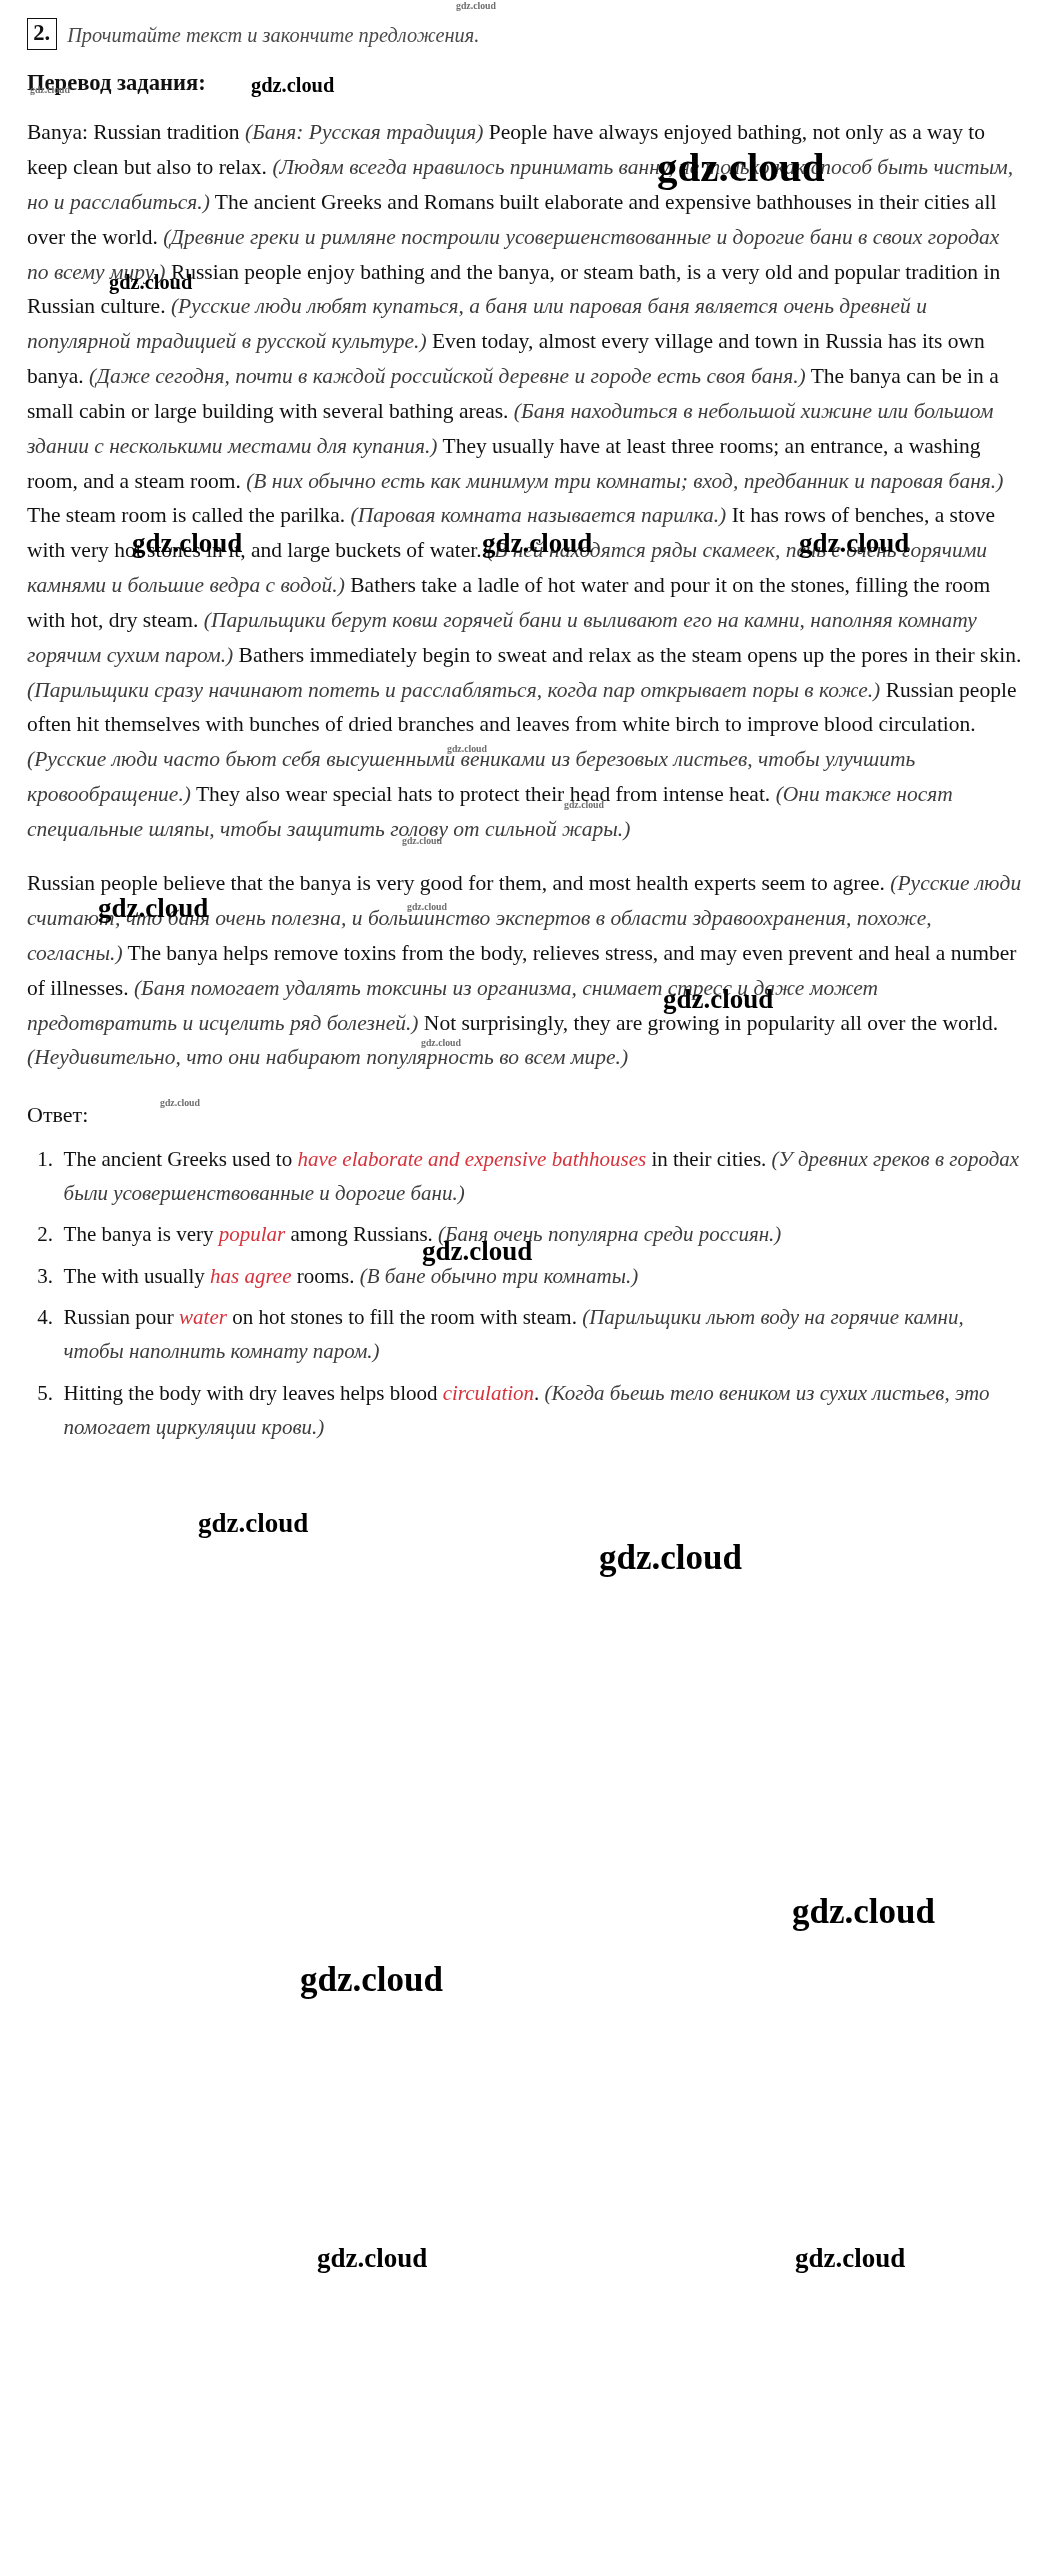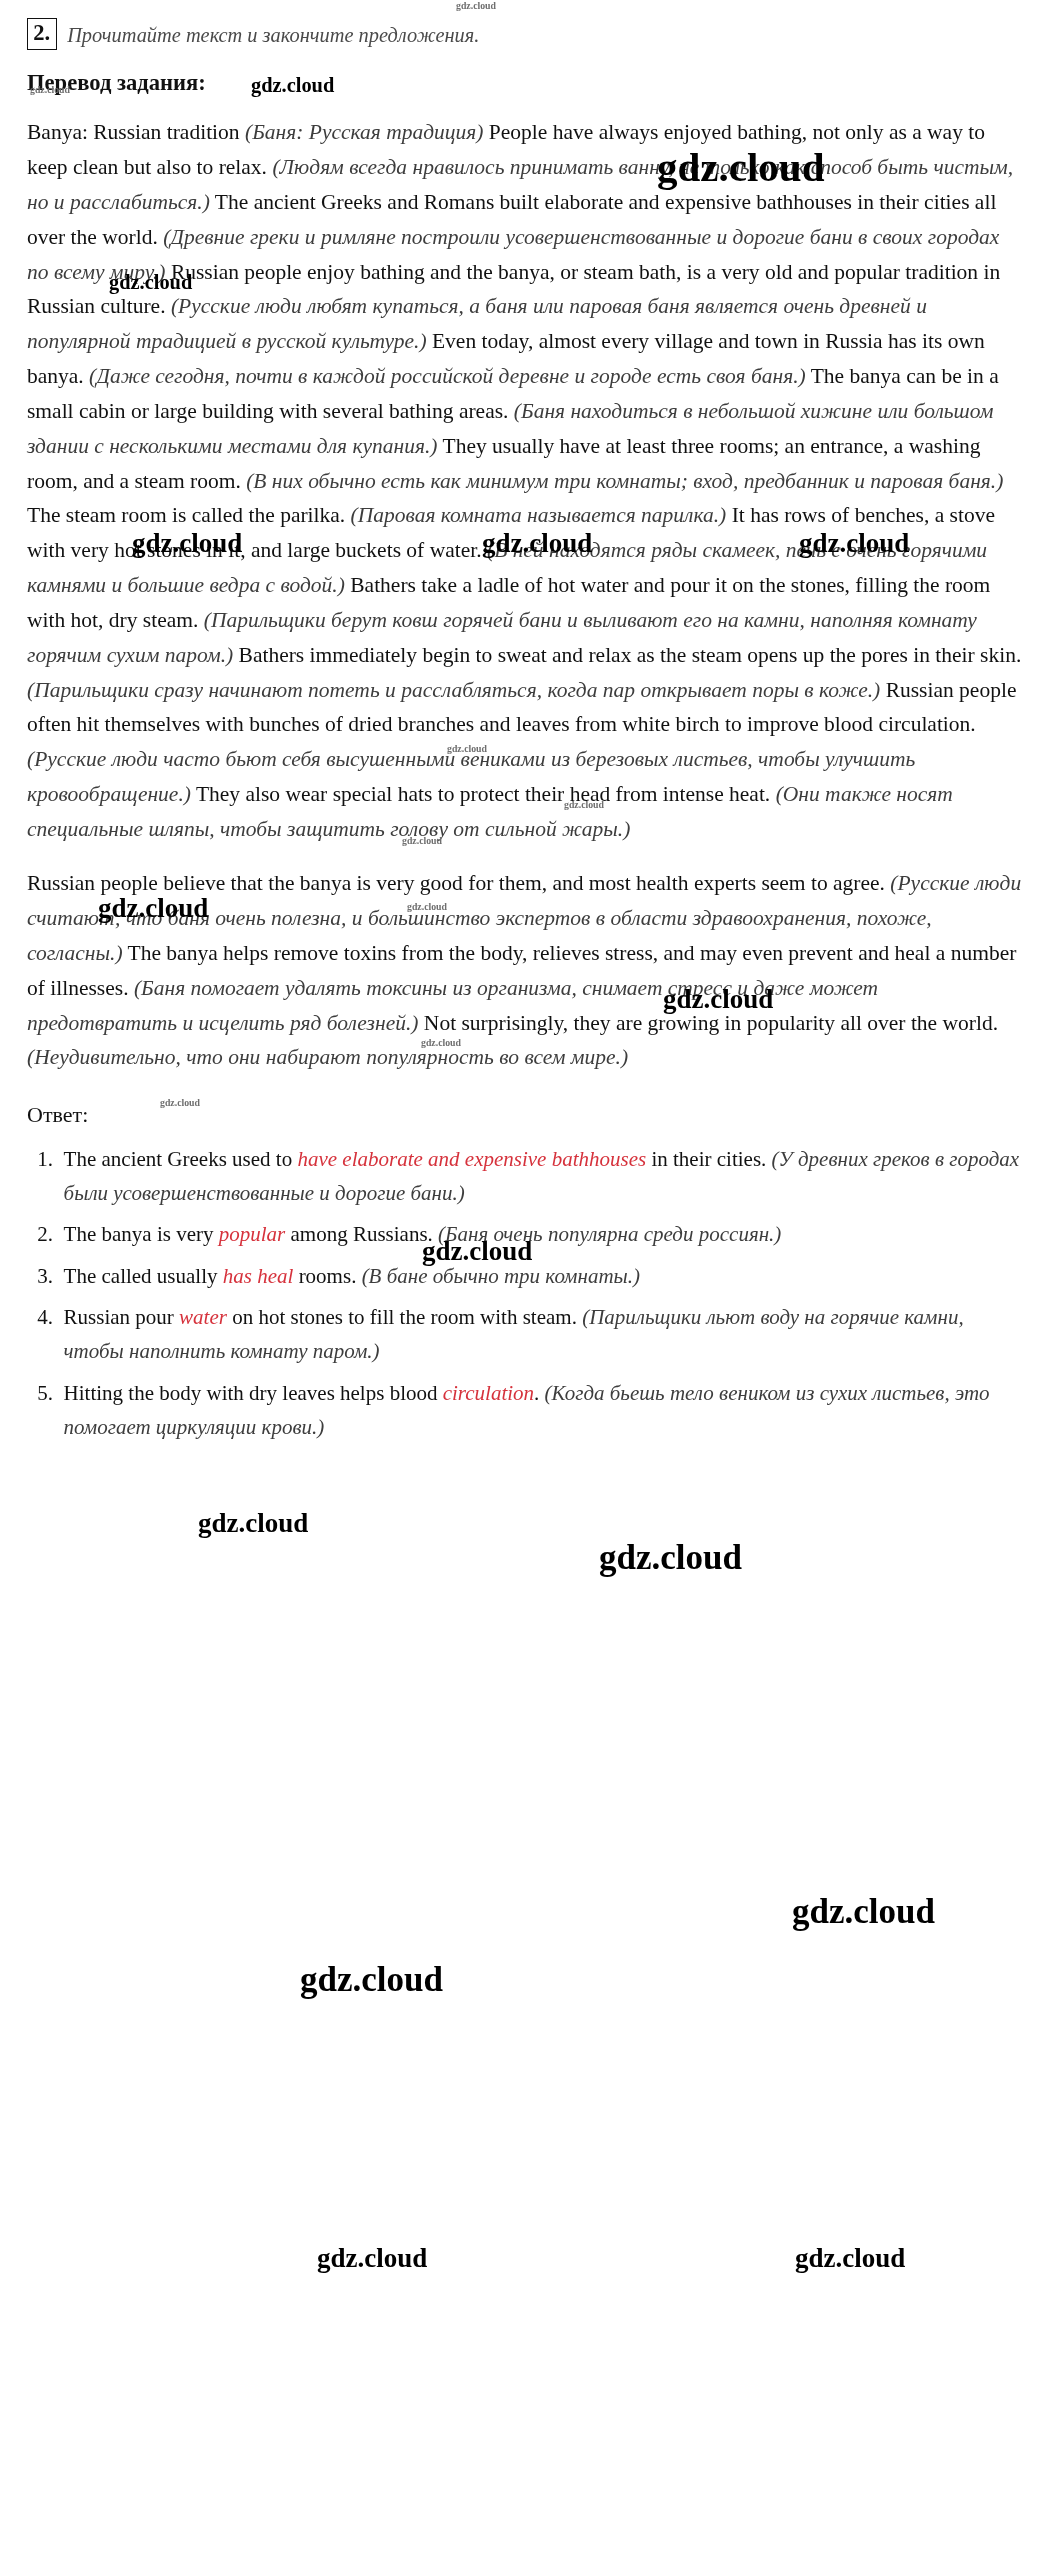--- a/index.html
+++ b/index.html
@@ -162,21 +162,21 @@
       <li>
         <span class="num">1.</span>
         <span class="txt"><span>The ancient Greeks used to </span><span class="fill">have elaborate and expensive bathhouses</span><span> in their cities. </span><span class="ru-inline">(У древних греков в городах были усовершенствованные и дорогие бани.)</span></span>
       </li>
       <li>
         <span class="num">2.</span>
         <span class="txt"><span>The banya is very </span><span class="fill">popular</span><span> among Russians. </span><span class="ru-inline">(Баня очень популярна среди россиян.)</span></span>
       </li>
       <li>
         <span class="num">3.</span>
-        <span class="txt"><span>The called usually </span><span class="fill">has heal</span><span> rooms. </span><span class="ru-inline">(В бане обычно три комнаты.)</span></span>
+        <span class="txt"><span>The with usually </span><span class="fill">has agree</span><span> rooms. </span><span class="ru-inline">(В бане обычно три комнаты.)</span></span>
       </li>
       <li>
         <span class="num">4.</span>
         <span class="txt"><span>Russian pour </span><span class="fill">water</span><span> on hot stones to fill the room with steam. </span><span class="ru-inline">(Парильщики льют воду на горячие камни, чтобы наполнить комнату паром.)</span></span>
       </li>
       <li>
         <span class="num">5.</span>
         <span class="txt"><span>Hitting the body with dry leaves helps blood </span><span class="fill">circulation</span><span>. </span><span class="ru-inline">(Когда бьешь тело веником из сухих листьев, это помогает циркуляции крови.)</span></span>
       </li>
     </ol>

